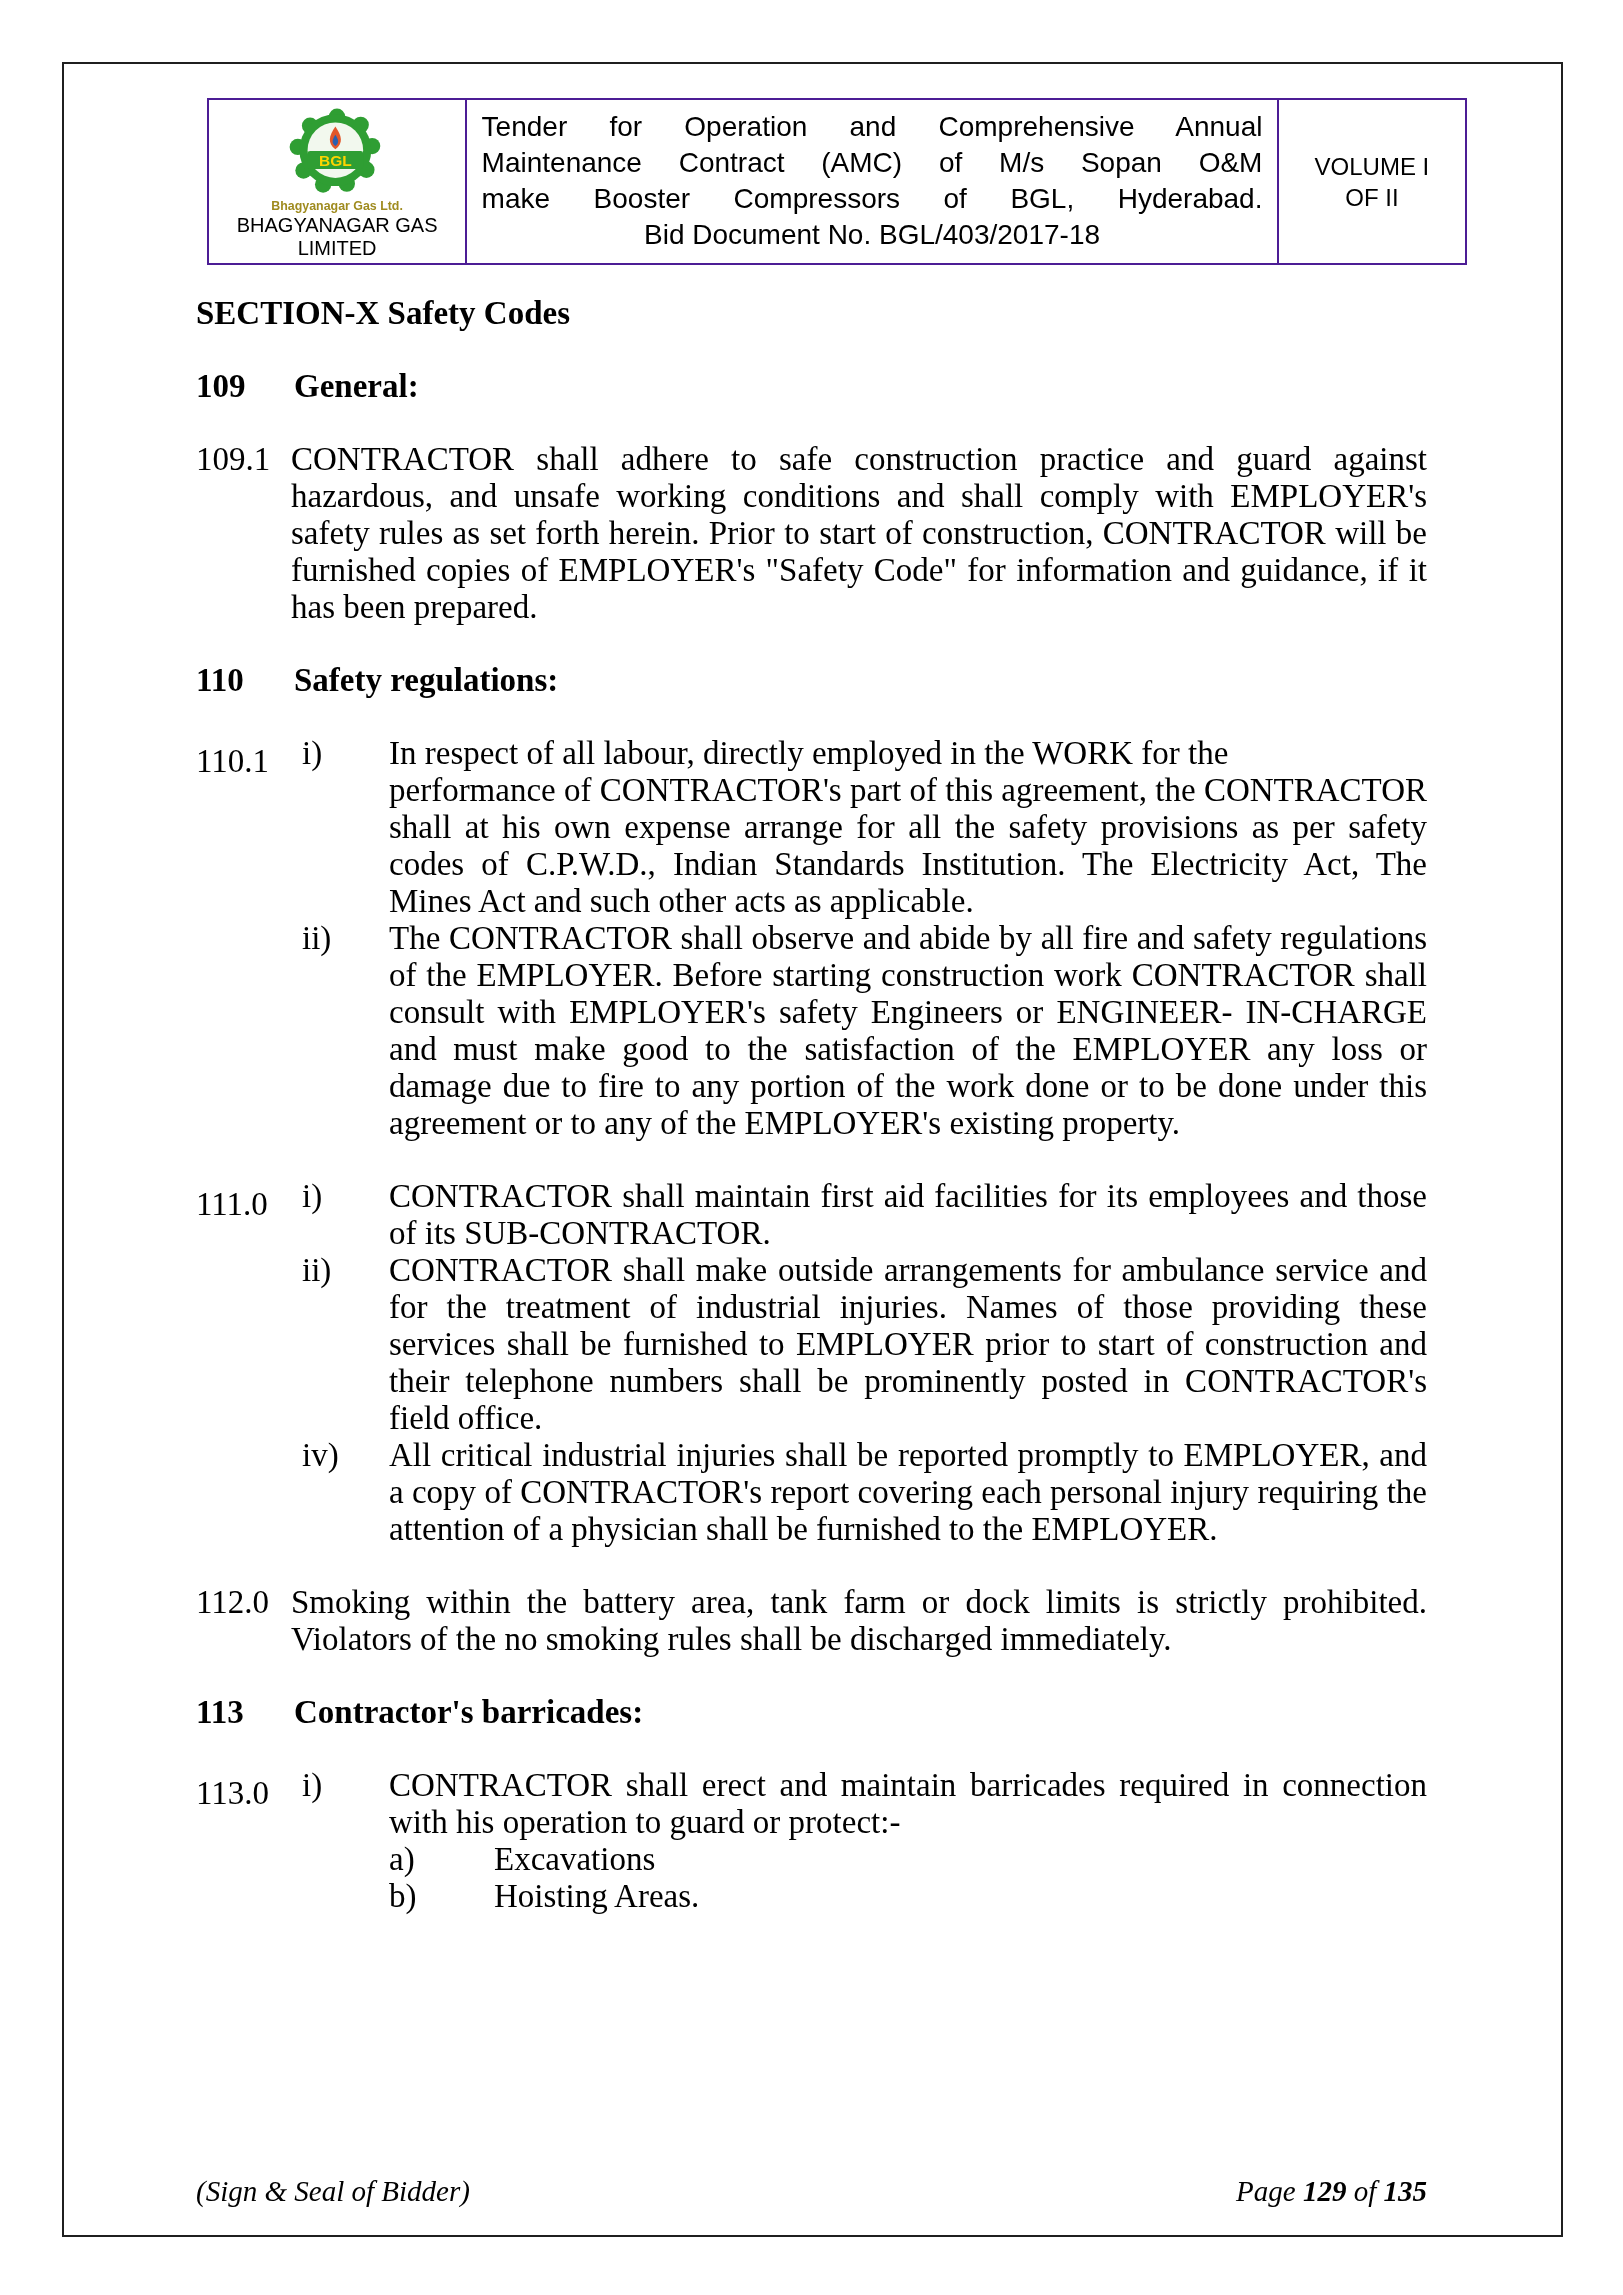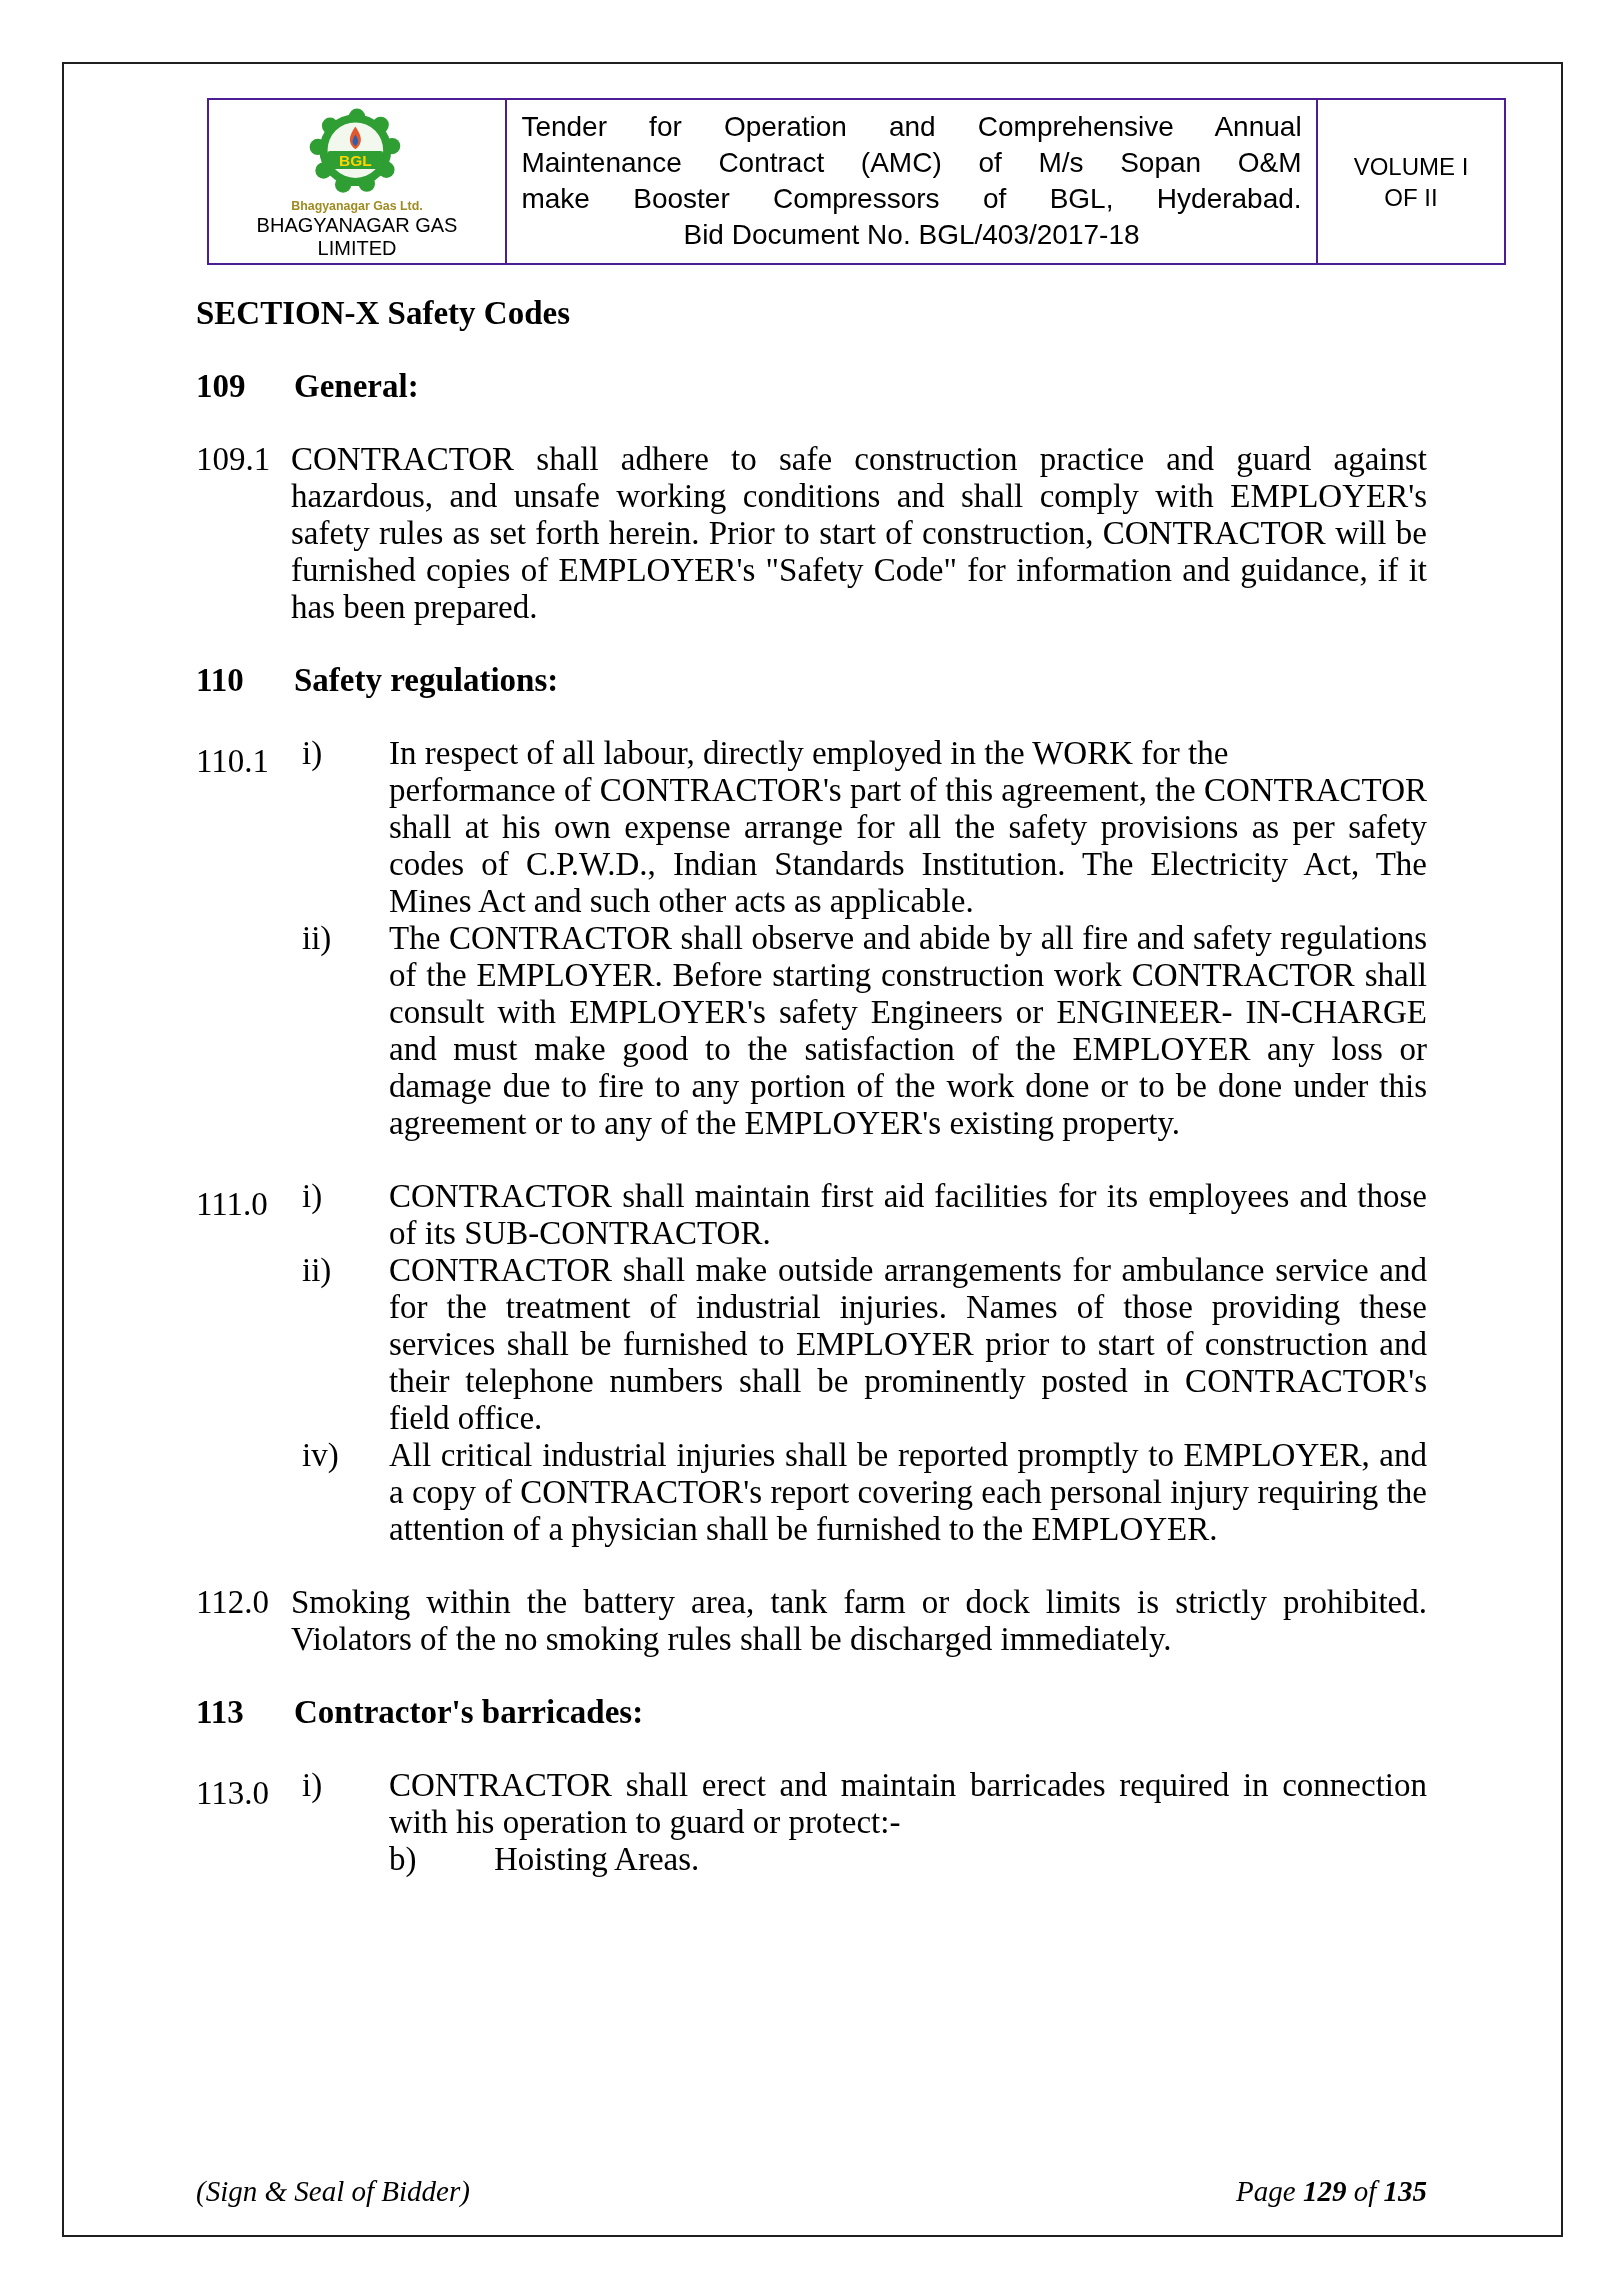--- a/index.html
+++ b/index.html
@@ -12,21 +12,21 @@
     position:absolute; left:62px; top:62px; width:1501px; height:2175px;
     border:2px solid #1f1f1f;
   }
   
   .header-table {
     border-collapse:collapse; table-layout:fixed;
     margin:34px 0 0 143px; width:1260px;
     font-family:"Liberation Sans", sans-serif;
   }
   .header-table td { border:2px solid #4c1d95; vertical-align:top; }
-  td.logo-cell { width:298px; text-align:center; padding:5.2px 3.9px 2.6px; }
+  td.logo-cell { width:258px; text-align:center; padding:5.2px 3.9px 2.6px; }
   td.title-cell { width:811px; padding:9.2px 14.4px 7.9px; }
   td.volume-cell { width:188px; text-align:center; vertical-align:middle; font-size:24px; line-height:1.3; }
   .jline { font-size:28px; line-height:36px; text-align:justify; text-align-last:justify; }
   .cline { font-size:28px; line-height:36px; text-align:center; }
   .logo-tagline { font-size:12.4px; line-height:14.4px; color:#9f8b1f; font-weight:bold; }
   .org-name { font-size:20px; line-height:23.6px; }
   
   .content { margin:30px 134px 0 132px; font-size:33px; line-height:37px; }
   .section-title { font-weight:bold; }
   .block { margin-top:36px; }
@@ -148,20 +148,23 @@
       <div class="block heading">
         <span class="hnum">113</span><span class="htitle">Contractor's barricades:</span>
       </div>
 
       <div class="block igroup">
         <div class="item">
           <span class="gnum">113.0</span>
           <span class="ilabel">i)</span>
           <div class="itext">CONTRACTOR shall erect and maintain barricades required in connection with his operation to guard or protect:-</div>
           <div class="sub">
+            <span class="slabel">a)</span><span class="stext">Excavations</span>
+          </div>
+          <div class="sub">
             <span class="slabel">b)</span><span class="stext">Hoisting Areas.</span>
           </div>
         </div>
       </div>
 
     </div>
 
     <div class="footer">
       <span class="f-left">(Sign &amp; Seal of Bidder)</span>
       <span class="f-right"><span>Page</span> <b>129</b> <span>of</span> <b>135</b></span>

